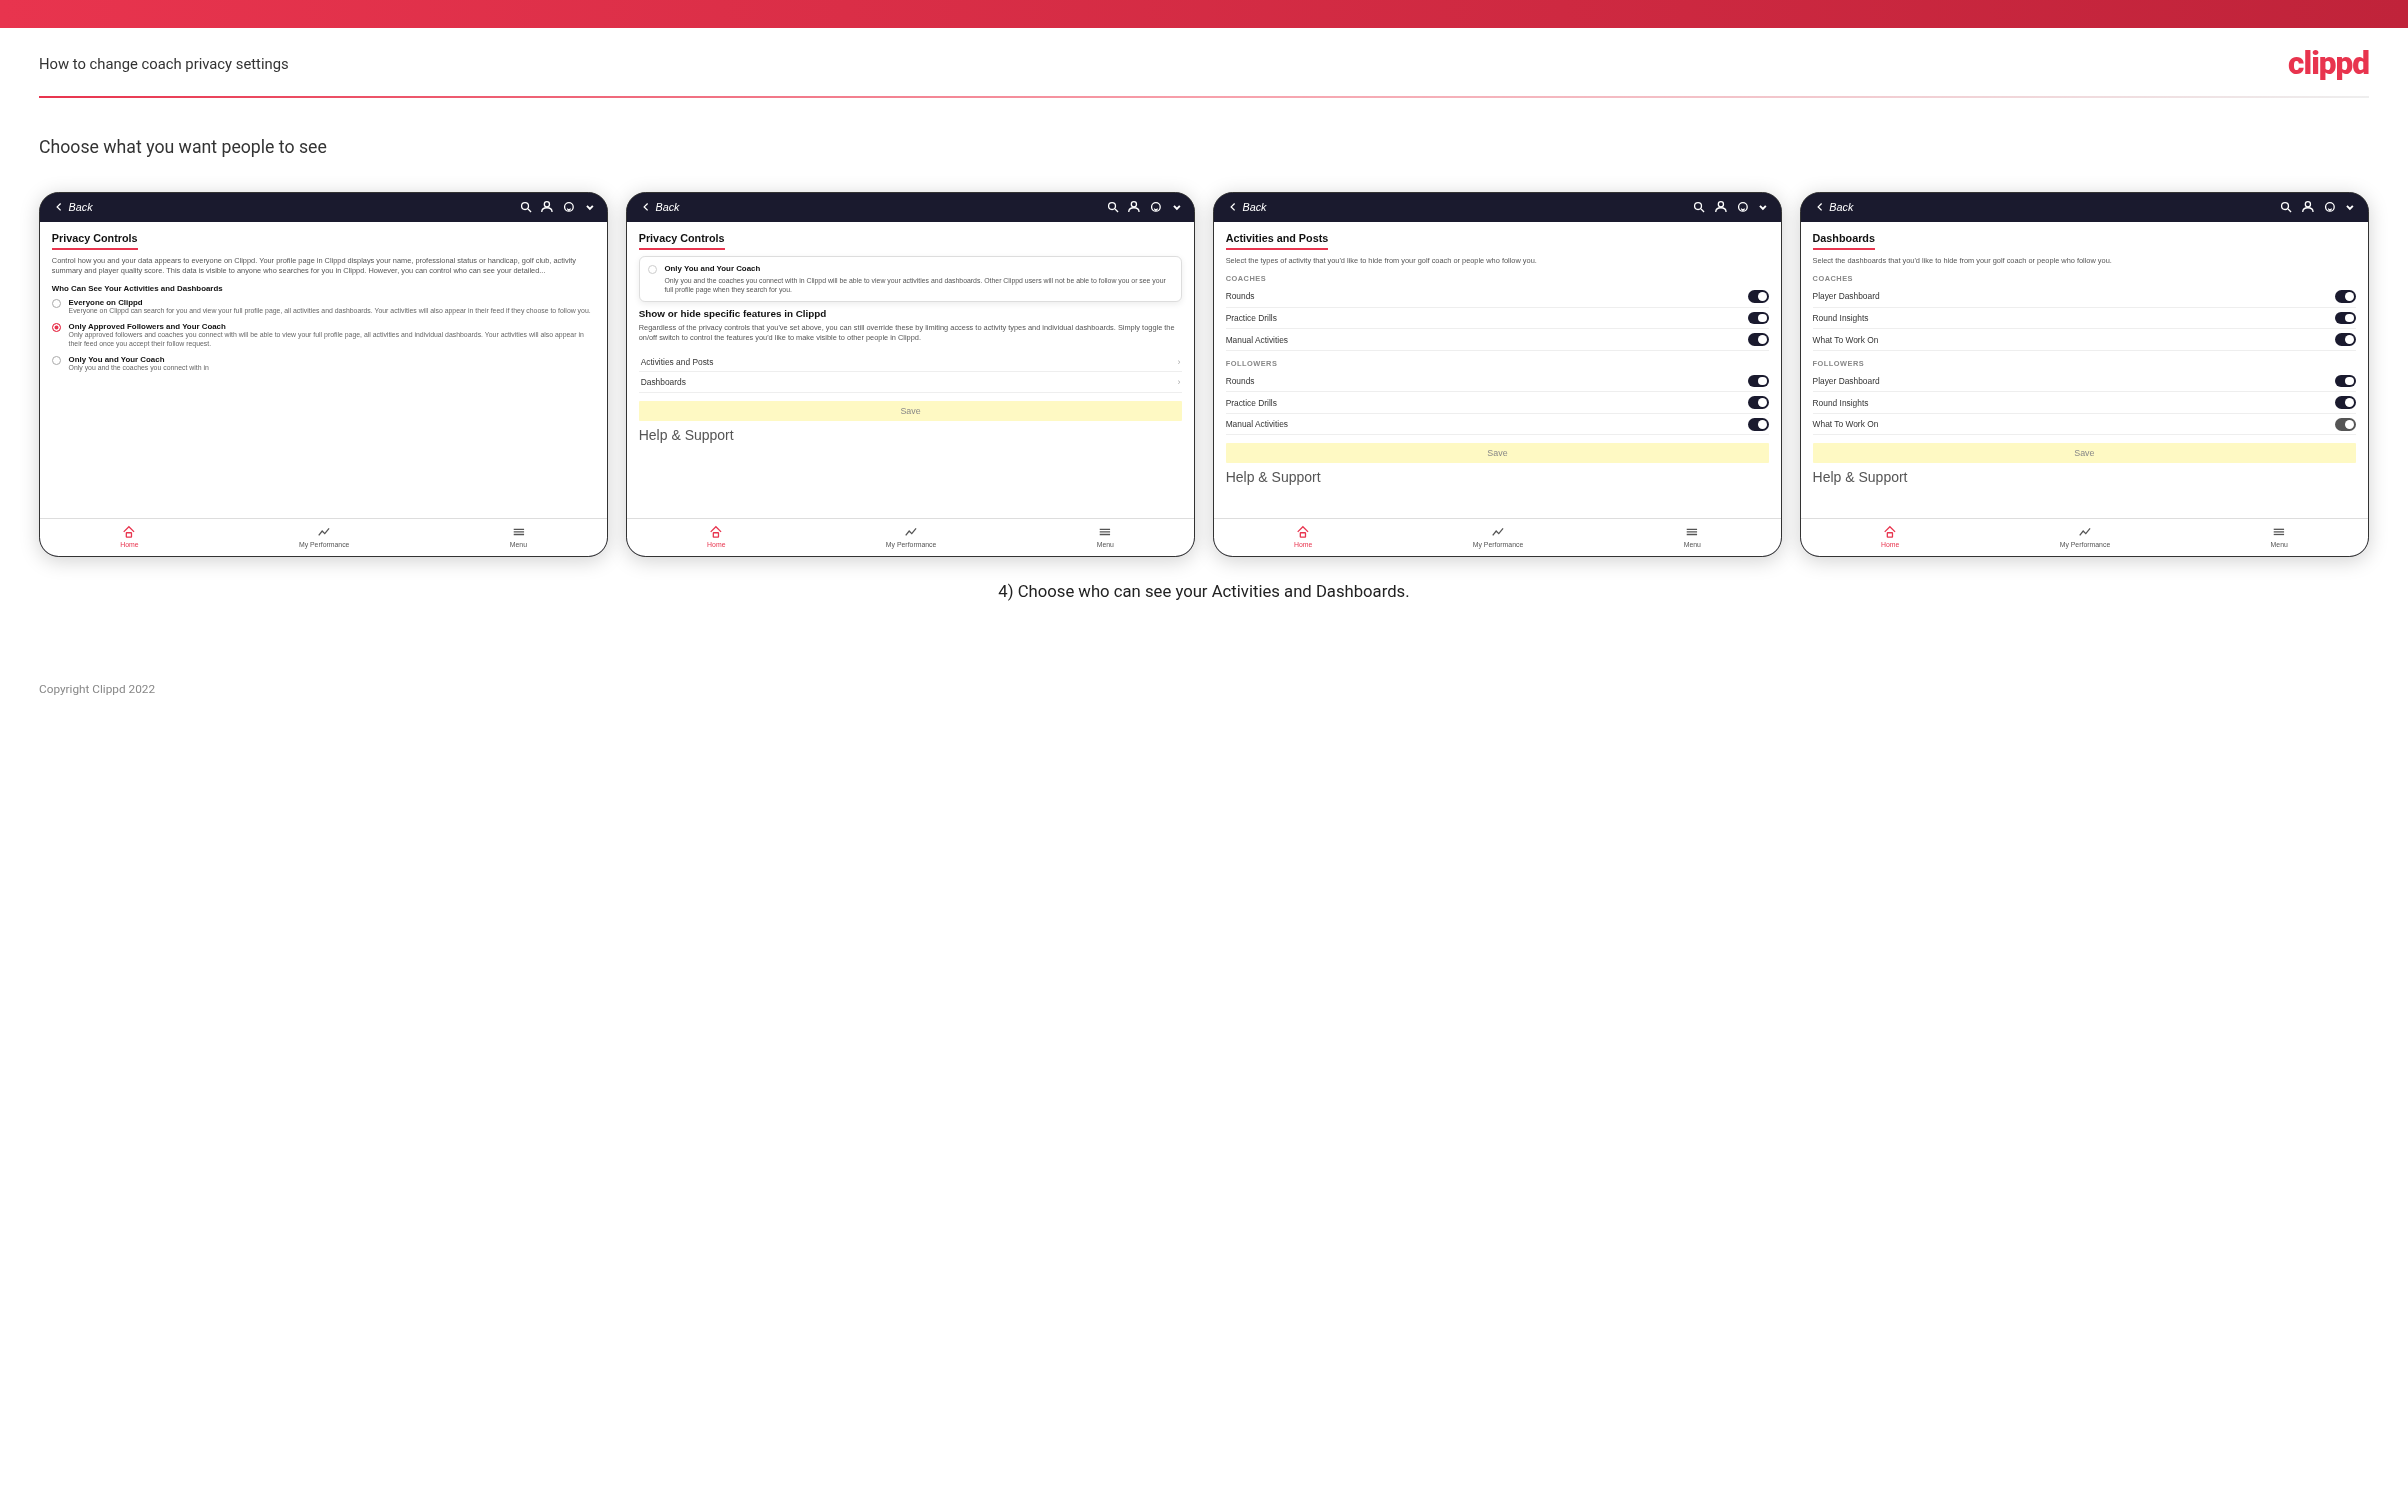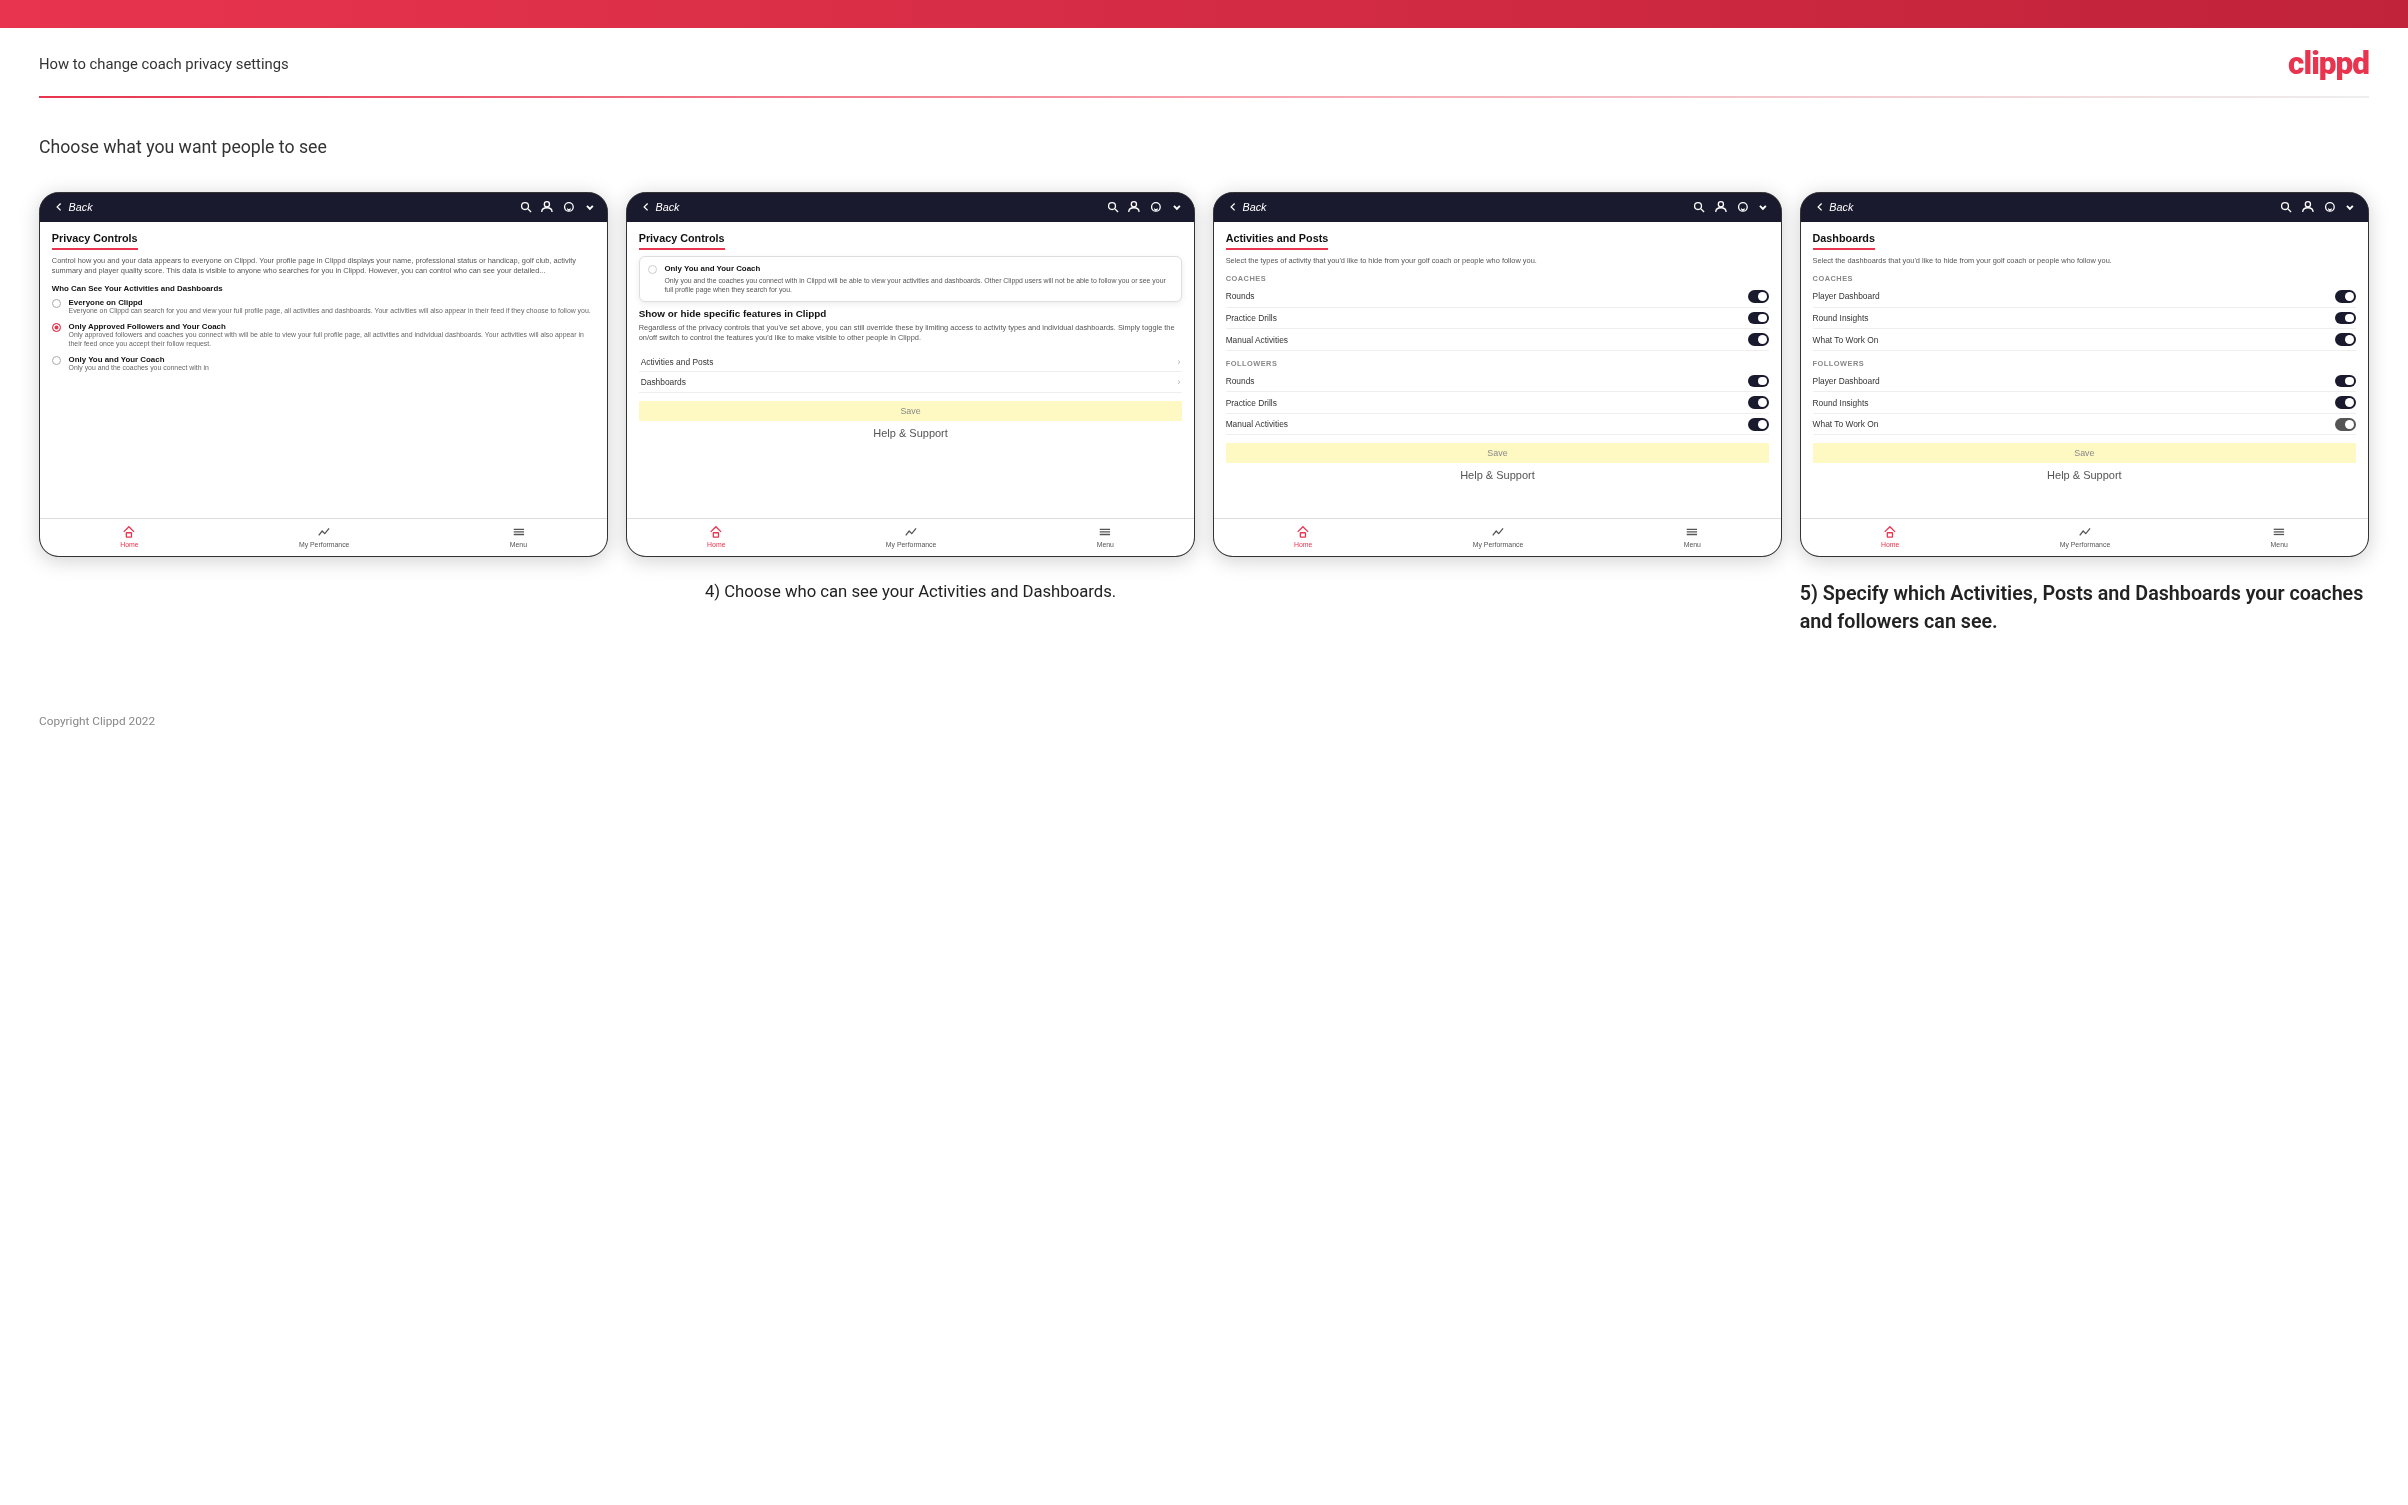--- a/index.html
+++ b/index.html
@@ -291,24 +291,23 @@
 
     .section-heading-text {
       font-size: 9.9px;
       font-weight: 700;
       color: #111;
       margin-bottom: 3.9px;
       margin-top: 5.9px;
     }
 
     .help-support {
-      font-size: 11px;
+      font-size: 14px;
       color: #555;
       padding-top: 5.9px;
-      text-align: center;
     }
 
     .all-phones {
       display: flex;
       gap: 17.7px;
       align-items: flex-start;
       flex: 1;
     }
 
     .phone-col {
@@ -674,23 +673,20 @@
     </div>
 
   </div>
 
   <div style="display:flex; gap:17.7px; margin-top:23.6px;">
     <div style="flex:2;"></div>
     <div style="flex:2; text-align:center;">
       <p style="font-size:16.7px;color:#222;line-height:1.4;">4) Choose who can see your Activities and Dashboards.</p>
     </div>
     <div style="flex:2;"></div>
-    <div style="flex:2;">
-      <p style="font-size:19.7px;font-weight:600;color:#222;line-height:1.4;">5) Specify which Activities, Posts and Dashboards your  coaches and followers can see.</p>
-    </div>
   </div>
 
 </div>
 
 <div class="footer">
   <span>Copyright Clippd 2022</span>
 </div>
 
 
 </body></html>

